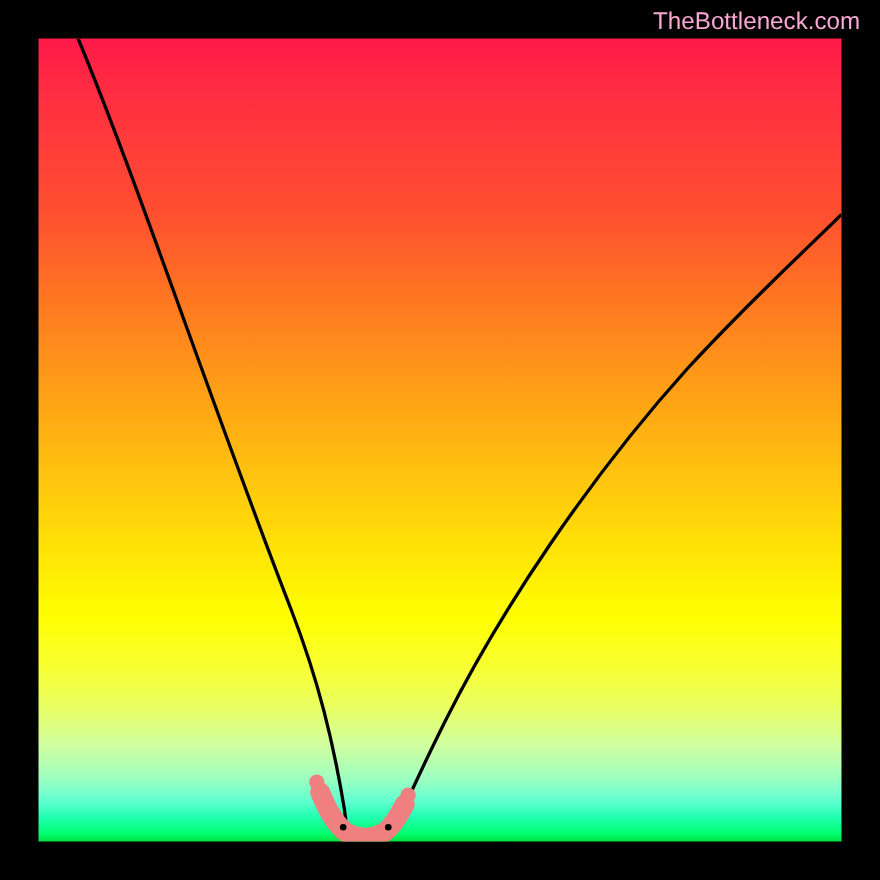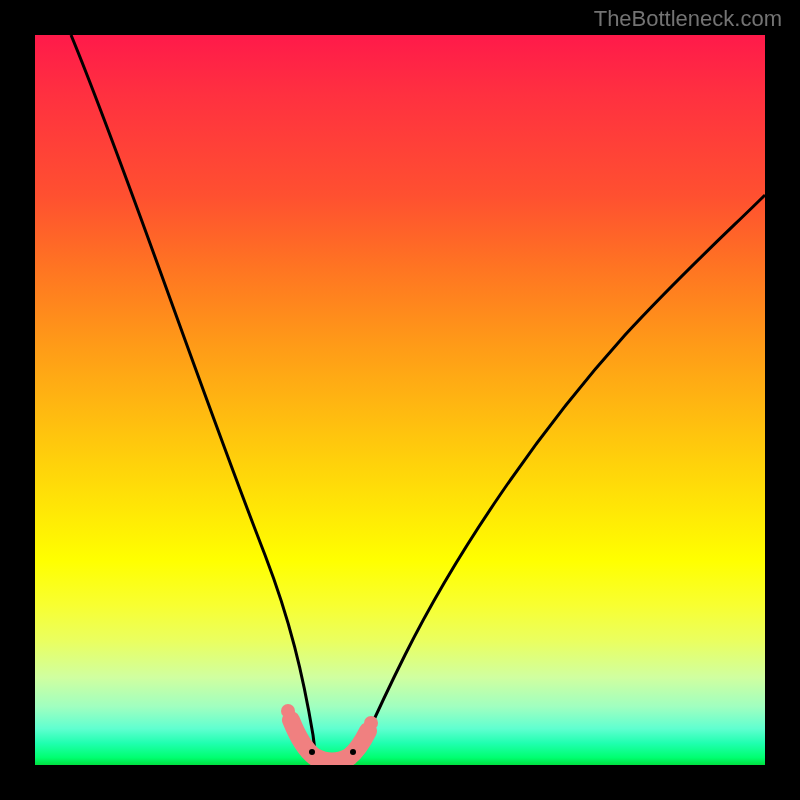--- a/index.html
+++ b/index.html
@@ -8,21 +8,21 @@
     width: 800px;
     height: 800px;
     background: #000;
     position: relative;
     font-family: Arial, sans-serif;
   }
   .watermark {
     position: absolute;
     top: 6px;
     right: 18px;
-    color: #737373;
+    color: #f9a8d4;
     font-size: 22px;
     font-weight: 500;
     z-index: 10;
   }
   .plot-area {
     position: absolute;
     left: 35px;
     top: 35px;
     width: 730px;
     height: 730px;

